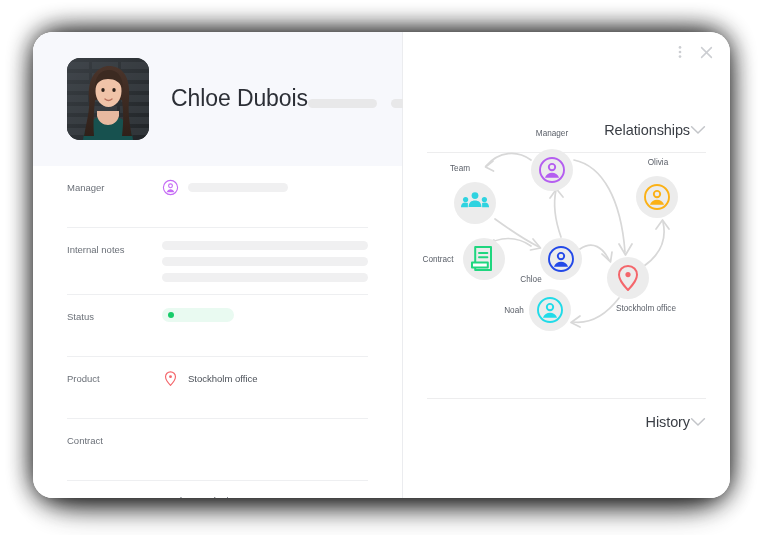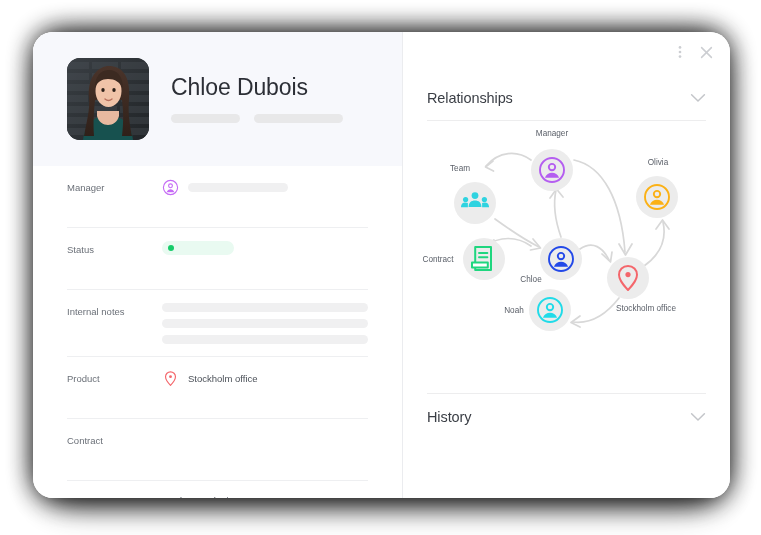--- a/index.html
+++ b/index.html
@@ -83,21 +83,20 @@
     overflow: hidden;
     flex: none;
     background: #2b2f33;
     position: relative;
   }
   .avatar svg { display: block; width: 82px; height: 82px; }
 
   .header-text {
     margin-left: 22px;
     display: flex;
-    flex-direction: column;
     justify-content: center;
   }
   .person-name {
     font-size: 23px;
     color: #2c2f36;
     letter-spacing: -0.1px;
     line-height: 1.1;
     white-space: nowrap;
   }
   .name-skeletons {
@@ -199,32 +198,33 @@
   .ctrl { cursor: default; display: block; }
 
   .section {
     position: absolute;
     left: 24px;
     right: 24px;
   }
   .section-head {
     display: flex;
     align-items: center;
-    justify-content: space-between;
+    justify-content: flex-end;
     padding-bottom: 14px;
     border-bottom: 1px solid #ededee;
+    margin-top: 32px;
   }
   .section-title {
     font-size: 14.5px;
     color: #3a3e45;
     letter-spacing: -0.1px;
   }
 
   #relationships-section { top: 58px; }
-  #history-section { top: 361px; }
+  #history-section { top: 334px; }
   #history-section .section-head {
     border-bottom: none;
     border-top: 1px solid #ededee;
     padding-bottom: 0;
     padding-top: 15px;
   }
 
   .graph-wrap {
     position: absolute;
     left: 10px;
@@ -333,34 +333,34 @@
             <svg class="row-icon" viewBox="0 0 24 24">
               <circle cx="12" cy="12" r="10" fill="none" stroke="#c56bf5" stroke-width="1.6"></circle>
               <circle cx="12" cy="9.6" r="2.7" fill="none" stroke="#c56bf5" stroke-width="1.6"></circle>
               <path d="M6.6 18.6 C7.6 15.6 9.6 14.3 12 14.3 C14.4 14.3 16.4 15.6 17.4 18.6" fill="#c56bf5"></path>
             </svg>
             <div class="value-skeleton vs-w1"></div>
           </div>
         </div>
 
         <div class="detail-row">
+          <div class="detail-label">Internal notes</div>
+          <div class="detail-value col">
+            <div class="value-skeleton vs-full"></div>
+            <div class="value-skeleton vs-full"></div>
+            <div class="value-skeleton vs-full"></div>
+          </div>
+        </div>
+
+        <div class="detail-row">
           <div class="detail-label">Status</div>
           <div class="detail-value">
             <div class="status-pill">
               <div class="status-dot"></div>
             </div>
-          </div>
-        </div>
-
-        <div class="detail-row">
-          <div class="detail-label">Internal notes</div>
-          <div class="detail-value col">
-            <div class="value-skeleton vs-full"></div>
-            <div class="value-skeleton vs-full"></div>
-            <div class="value-skeleton vs-full"></div>
           </div>
         </div>
 
         <div class="detail-row">
           <div class="detail-label">Product</div>
           <div class="detail-value">
             <svg class="row-icon" viewBox="0 0 24 24">
               <path d="M12 2.6 C8.1 2.6 5 5.7 5 9.5 C5 14.3 12 21.6 12 21.6 C12 21.6 19 14.3 19 9.5 C19 5.7 15.9 2.6 12 2.6 Z" fill="none" stroke="#f4666b" stroke-width="1.6" stroke-linejoin="round"></path>
               <circle cx="12" cy="9.4" r="2" fill="#f4666b"></circle>
             </svg>

